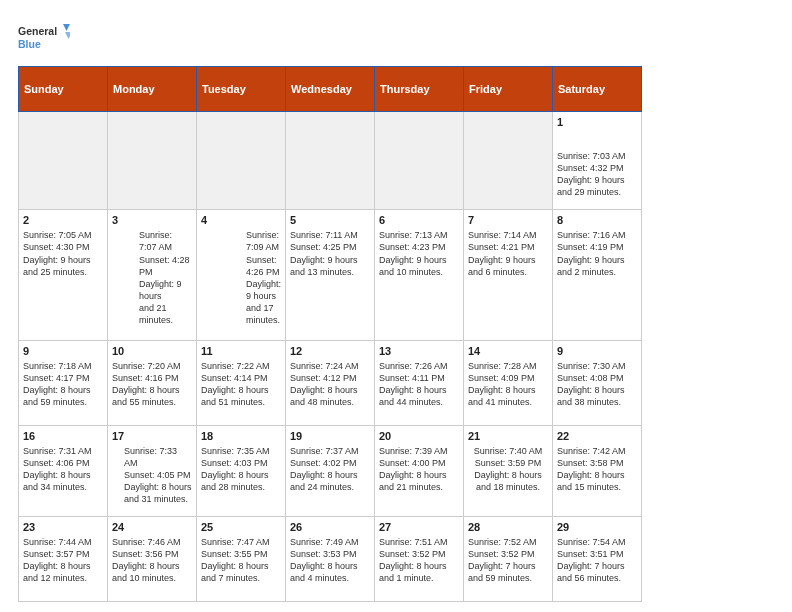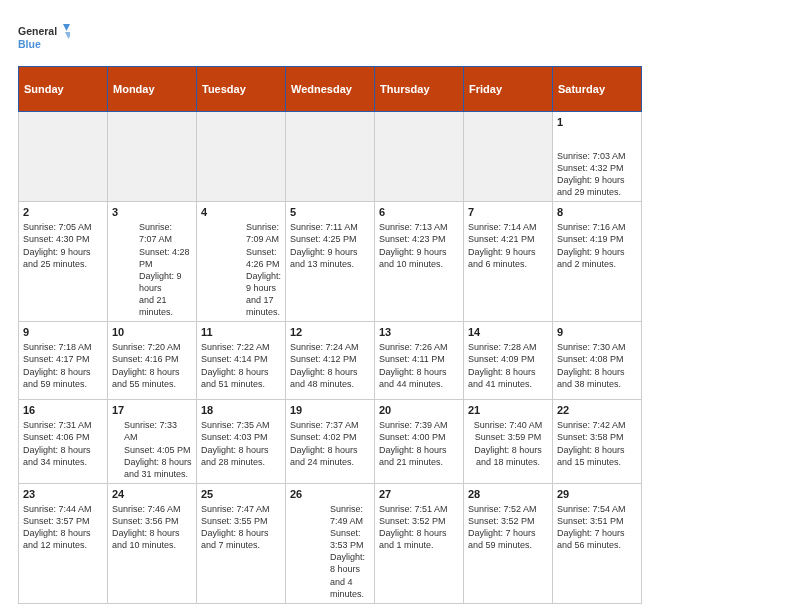--- a/index.html
+++ b/index.html
@@ -305,21 +305,21 @@
           </td>
           <td>
             <span class="day-num">25</span>
             <div class="day-info" style="white-space: pre-line;">Sunrise: 7:47 AM
 Sunset: 3:55 PM
 Daylight: 8 hours
 and 7 minutes.</div>
           </td>
           <td>
             <span class="day-num">26</span>
-            <div class="day-info" style="white-space: pre-line; margin-left: 40px;">Sunrise: 7:49 AM
+            <div class="day-info" style="white-space: pre-line;">Sunrise: 7:49 AM
 Sunset: 3:53 PM
 Daylight: 8 hours
 and 4 minutes.</div>
           </td>
           <td>
             <span class="day-num">27</span>
             <div class="day-info" style="white-space: pre-line;">Sunrise: 7:51 AM
 Sunset: 3:52 PM
 Daylight: 8 hours
 and 1 minute.</div>

